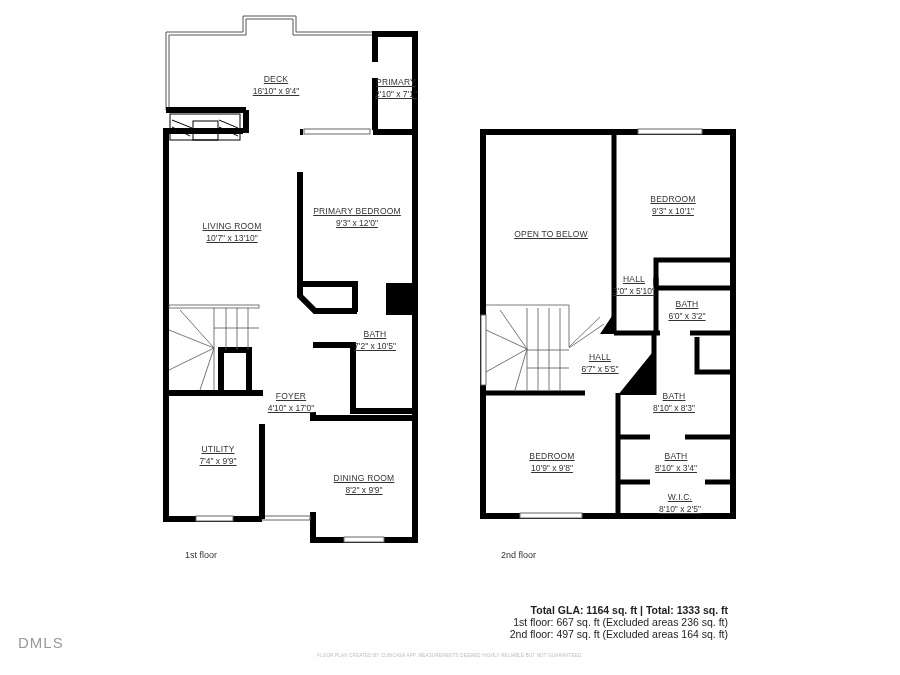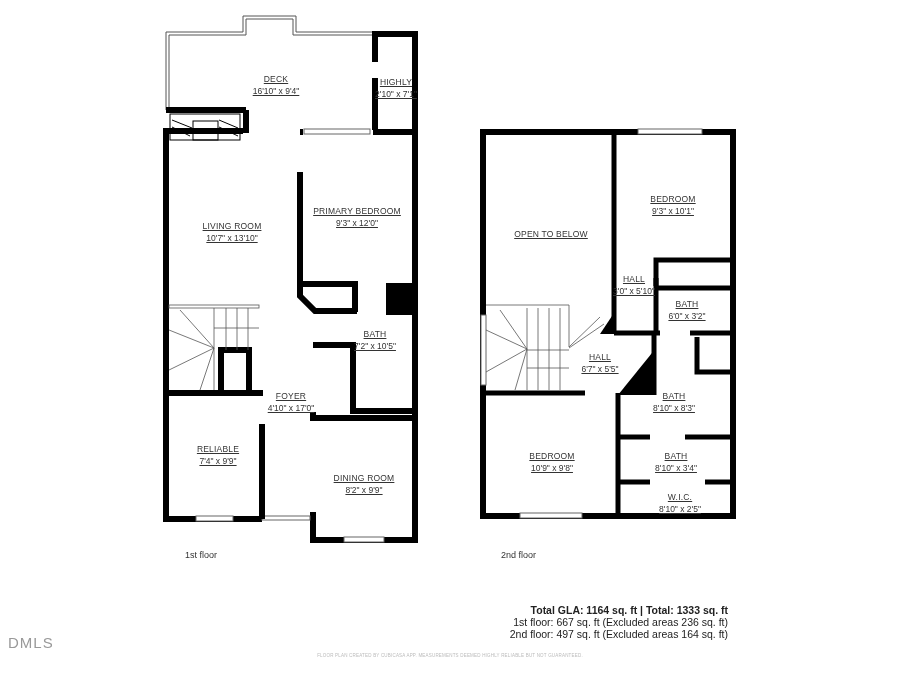--- a/index.html
+++ b/index.html
@@ -5,21 +5,21 @@
   html, body { margin:0; padding:0; background:#ffffff; }
   body { width:900px; height:675px; position:relative; overflow:hidden; font-family:"Liberation Sans", sans-serif; color:#222; }
   .plan { position:absolute; left:0; top:0; width:900px; height:675px; }
   .room-label { position:absolute; text-align:center; font-size:8.5px; line-height:12px; color:#333; white-space:nowrap; transform:translateX(-50%);text-decoration:underline; }
   .room-label .name { display:block; letter-spacing:0.2px; }
   .room-label .dim { display:block; }
   .floor-label { position:absolute; font-size:9px; color:#333;margin-left:19px; }
   .summary { position:absolute; left:0; width:728px; top:604px; text-align:right; font-size:10.5px; line-height:12px; color:#222; }
   .summary .total { font-weight:bold; }
   .disclaimer { position:absolute; left:0; width:900px; top:653px; text-align:center; font-size:4.5px; color:#bbb; letter-spacing:0.2px; }
-  .brand { position:absolute; left:8px; top:634px; font-size:15px; color:#999; font-weight:normal; letter-spacing:1px; }
+  .brand { position:absolute; left:18px; top:634px; font-size:15px; color:#999; font-weight:normal; letter-spacing:1px; }
 </style>
 </head>
 <body>
 
 <svg class="plan" width="900" height="675" viewBox="0 0 900 675" xmlns="http://www.w3.org/2000/svg">
 
   <g fill="none" stroke="#000">
 
     <g stroke="#555" stroke-width="1">
       <polyline points="166,110 166,32 243,32 243,16 296,16 296,32 375,32"></polyline>
@@ -123,41 +123,41 @@
       <line x1="569" y1="348" x2="604" y2="324"></line>
     </g>
   </g>
 </svg>
 
 <div class="room-label" style="left:276px; top:73px;">
   <span class="name">DECK</span>
   <span class="dim">16'10" x 9'4"</span>
 </div>
 <div class="room-label" style="left:396px; top:76px;">
-  <span class="name">HIGHLY</span>
+  <span class="name">PRIMARY</span>
   <span class="dim">2'10" x 7'1"</span>
 </div>
 <div class="room-label" style="left:232px; top:220px;">
   <span class="name">LIVING ROOM</span>
   <span class="dim">10'7" x 13'10"</span>
 </div>
 <div class="room-label" style="left:357px; top:205px;">
   <span class="name">PRIMARY BEDROOM</span>
   <span class="dim">9'3" x 12'0"</span>
 </div>
 <div class="room-label" style="left:375px; top:328px;">
   <span class="name">BATH</span>
   <span class="dim">7'2" x 10'5"</span>
 </div>
 <div class="room-label" style="left:291px; top:390px;">
   <span class="name">FOYER</span>
   <span class="dim">4'10" x 17'0"</span>
 </div>
 <div class="room-label" style="left:218px; top:443px;">
-  <span class="name">RELIABLE</span>
+  <span class="name">UTILITY</span>
   <span class="dim">7'4" x 9'9"</span>
 </div>
 <div class="room-label" style="left:364px; top:472px;">
   <span class="name">DINING ROOM</span>
   <span class="dim">8'2" x 9'9"</span>
 </div>
 <div class="floor-label" style="left:166px; top:550px;">1st floor</div>
 
 <div class="room-label" style="left:551px; top:228px;">
   <span class="name">OPEN TO BELOW</span>

